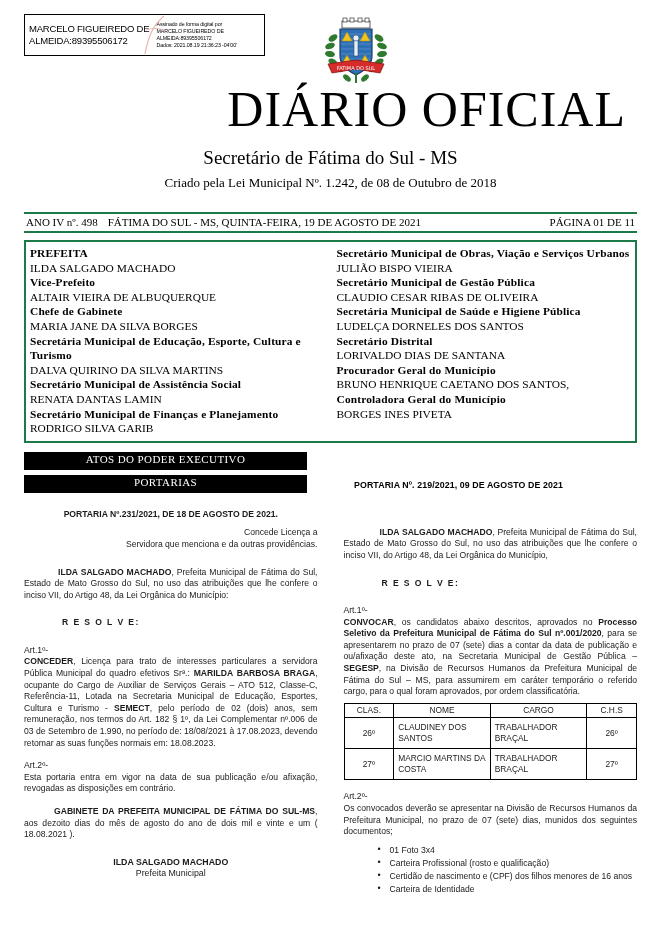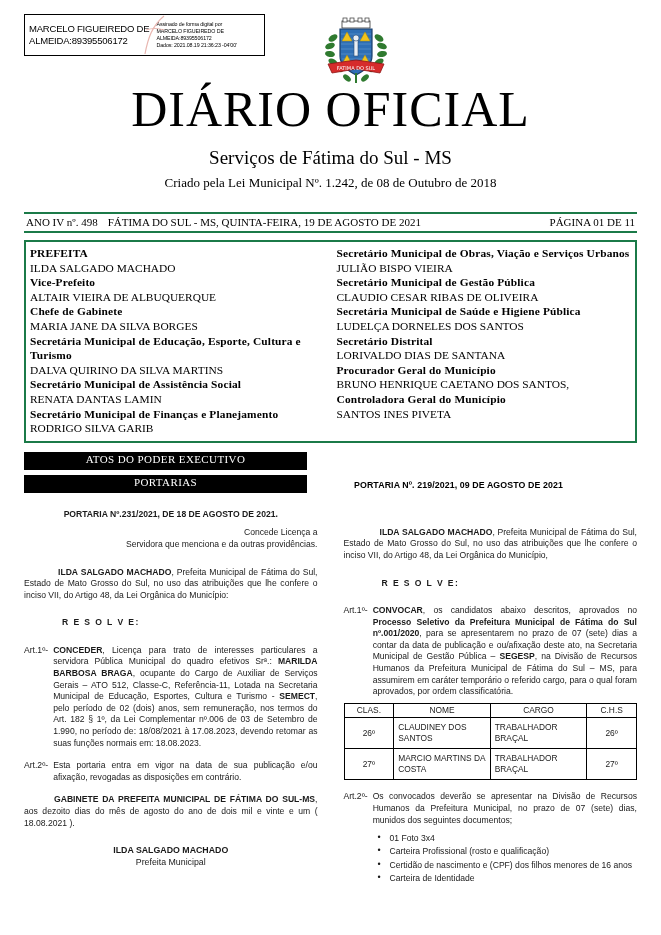--- a/index.html
+++ b/index.html
@@ -77,20 +77,21 @@
     text-align: center;
     margin-top: 8px;
   }
   .doc-title {
     font-family: "Liberation Serif", serif;
     font-size: 50px;
     line-height: 52px;
     letter-spacing: 1px;
     font-weight: normal;
     margin: 11px;
+    text-align: right;
   }
   .doc-sub {
     font-family: "Liberation Serif", serif;
     font-size: 19px;
     line-height: 23px;
     margin: 2px 0 0 0;
     font-weight: normal;
   }
   .doc-law {
     font-family: "Liberation Serif", serif;
@@ -180,20 +181,21 @@
   .sp-sm { margin-top: 7px; }
   .sp-lg { margin-top: 16px; }
   .resolve {
     font-weight: bold;
     letter-spacing: 1.4px;
     padding-left: 38px;
   }
   .art {
     display: flex;
     text-align: justify;
+    flex-direction: column;
   }
   .art-label {
     flex: 0 0 auto;
     white-space: nowrap;
     padding-right: 5px;
   }
   .art-body { flex: 1 1 auto; text-align: justify; }
 
   .portaria-head {
     text-align: center;
@@ -323,21 +325,21 @@
       <g fill="#2f7a2f">
         <ellipse cx="27" cy="62" rx="4.5" ry="2.6" transform="rotate(40 27 62)"></ellipse>
         <ellipse cx="45" cy="62" rx="4.5" ry="2.6" transform="rotate(-40 45 62)"></ellipse>
         <rect x="35" y="57" width="2" height="10"></rect>
       </g>
     </svg>
   </div>
 
   <div class="masthead">
     <div class="doc-title">DIÁRIO OFICIAL</div>
-    <div class="doc-sub">Serviços de Fátima do Sul - MS</div>
+    <div class="doc-sub">Secretário de Fátima do Sul - MS</div>
     <div class="doc-law">Criado pela Lei Municipal Nº. 1.242, de 08 de Outubro de 2018</div>
   </div>
 
   <div class="issue-bar">
     <div class="issue-left">
       <span>ANO IV nº. 498</span><span class="sep"></span><span>FÁTIMA DO SUL - MS, QUINTA-FEIRA,  19 DE AGOSTO DE 2021</span>
     </div>
     <div class="issue-right">PÁGINA 01 DE 11</div>
   </div>
 
@@ -384,21 +386,21 @@
       <div>
           <div class="role">Secretário Distrital</div>
           <div class="person">LORIVALDO DIAS DE SANTANA</div>
         </div>
       <div>
           <div class="role">Procurador Geral do Município</div>
           <div class="person">BRUNO HENRIQUE CAETANO DOS SANTOS,</div>
         </div>
       <div>
           <div class="role">Controladora Geral do Município</div>
-          <div class="person">SANTOS INES PIVETA</div>
+          <div class="person">BORGES INES PIVETA</div>
         </div>
     </div>
   </div>
 
   <div style="position:relative;">
     <div class="bar-wrap-1">
       <div class="green-bar">ATOS DO PODER EXECUTIVO</div>
     </div>
     <div class="bar-wrap-2">
       <div class="green-bar">PORTARIAS</div>

